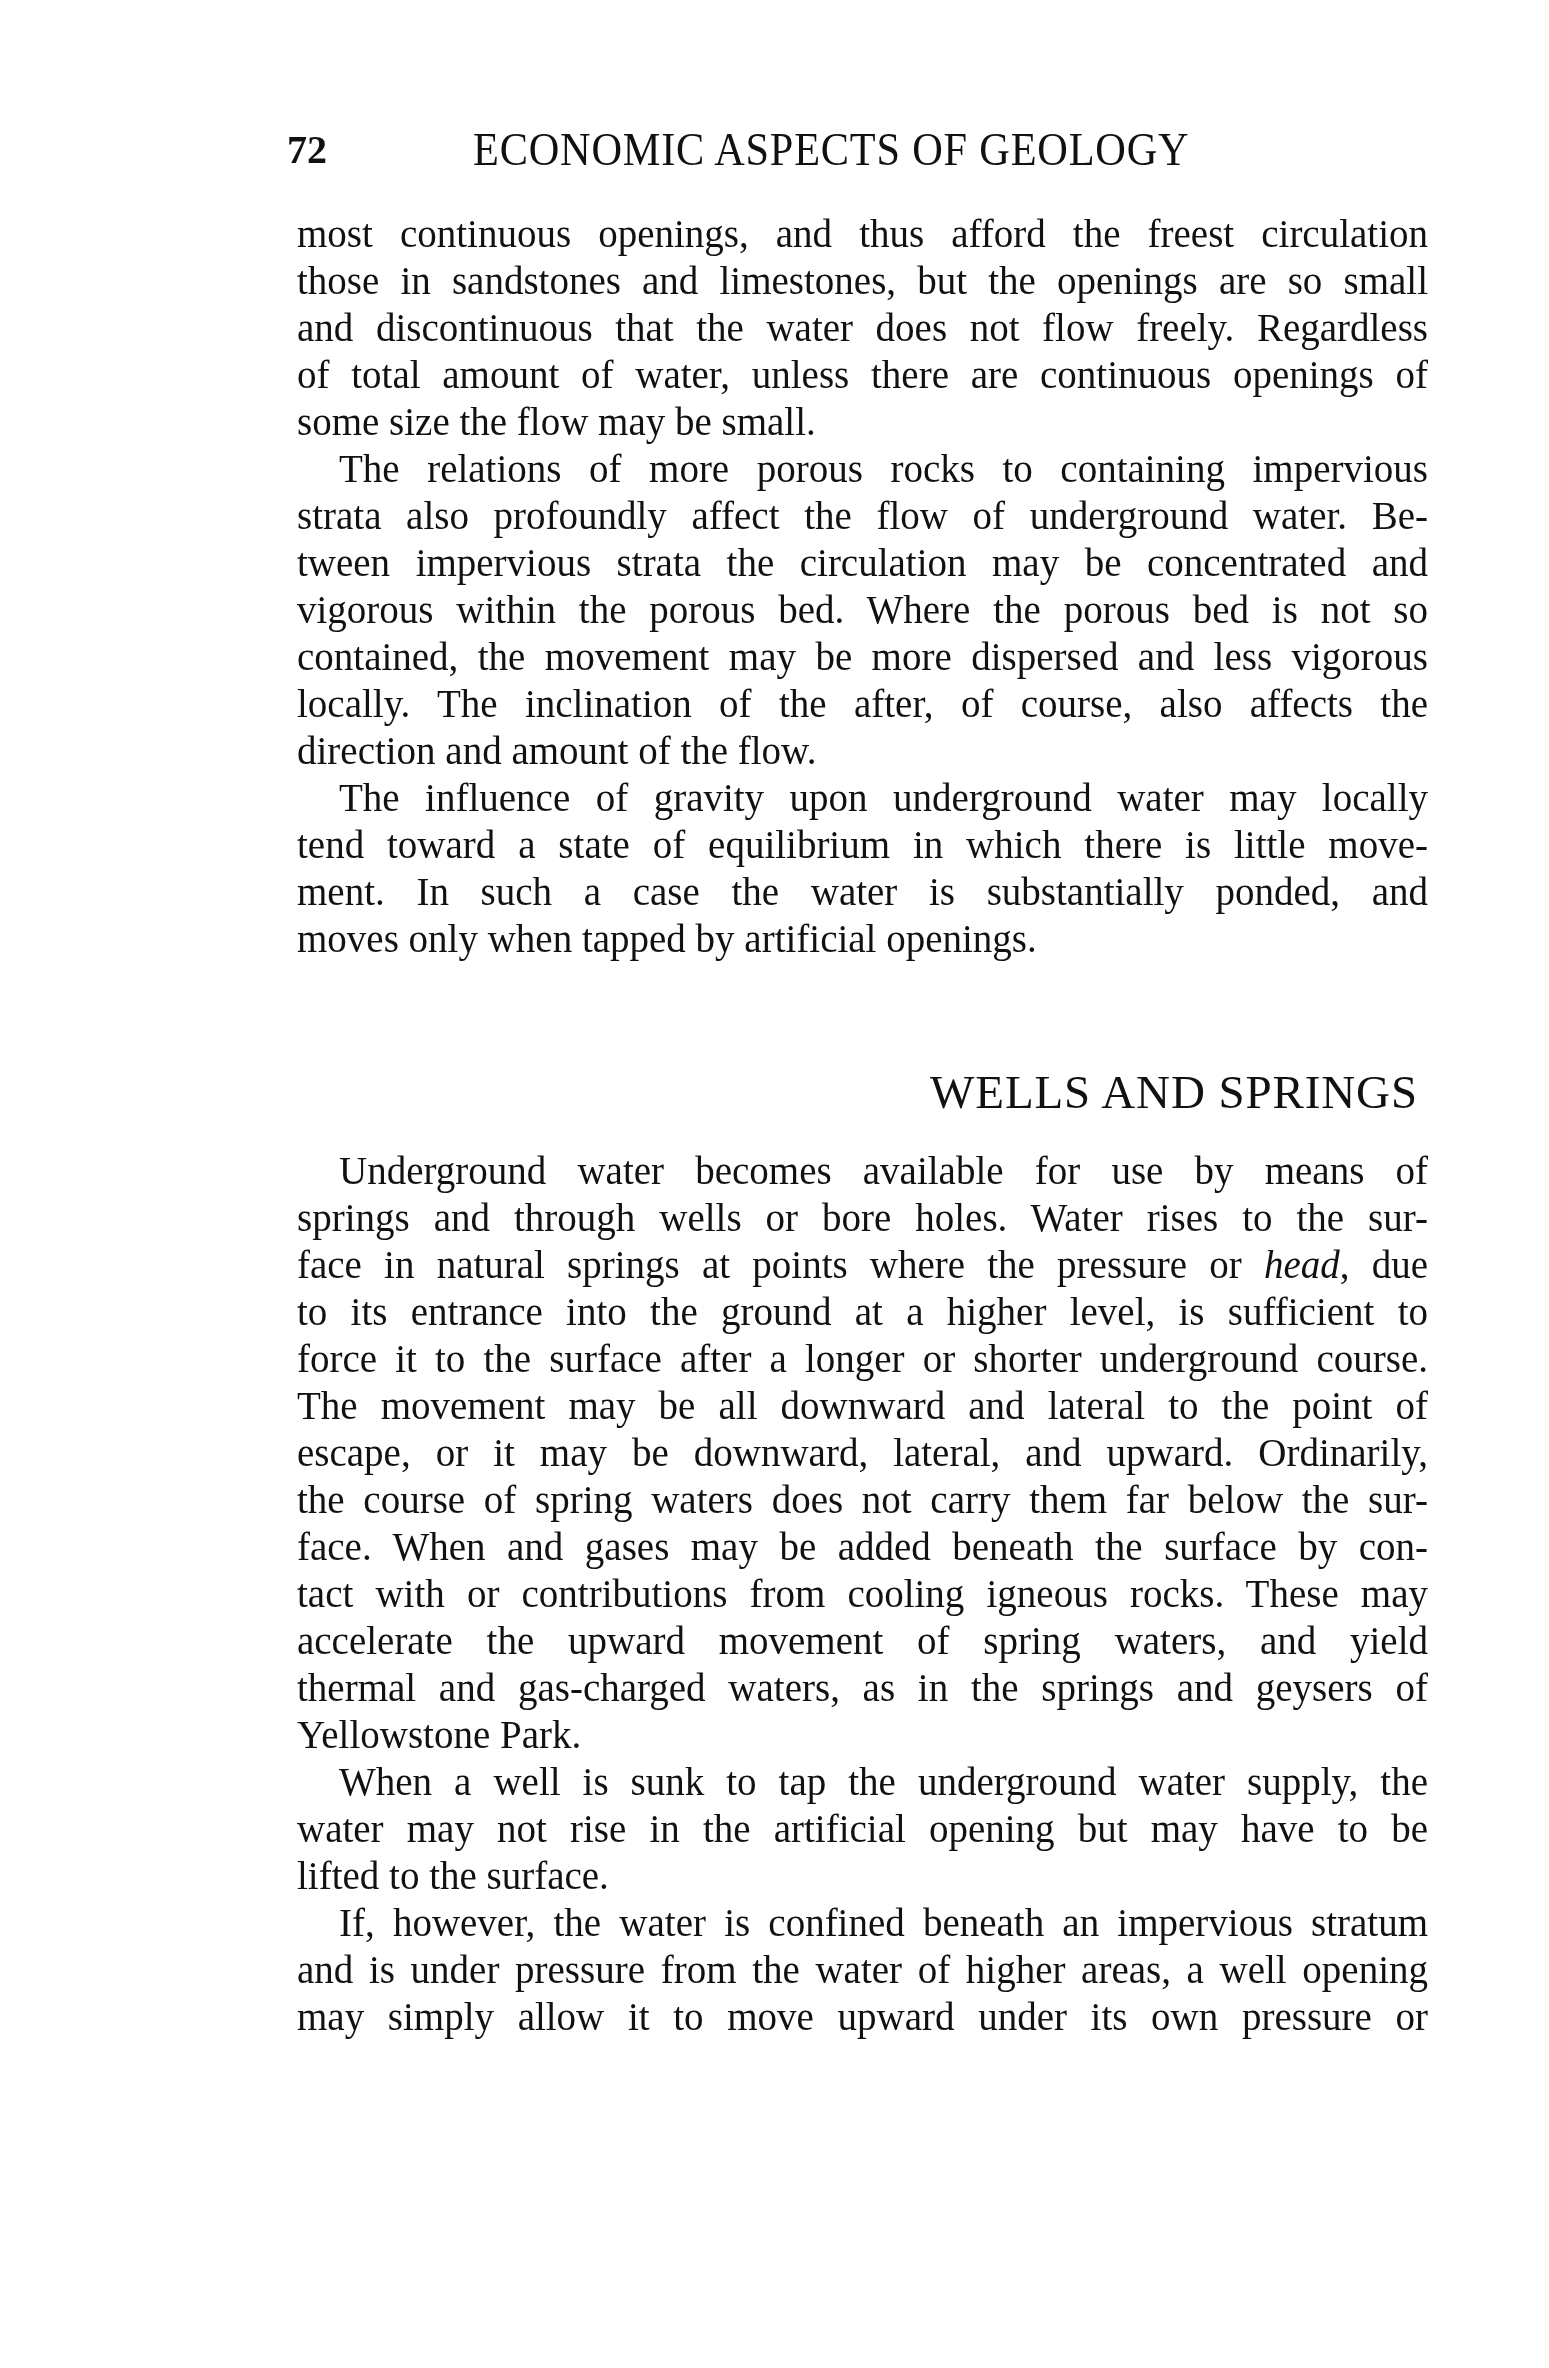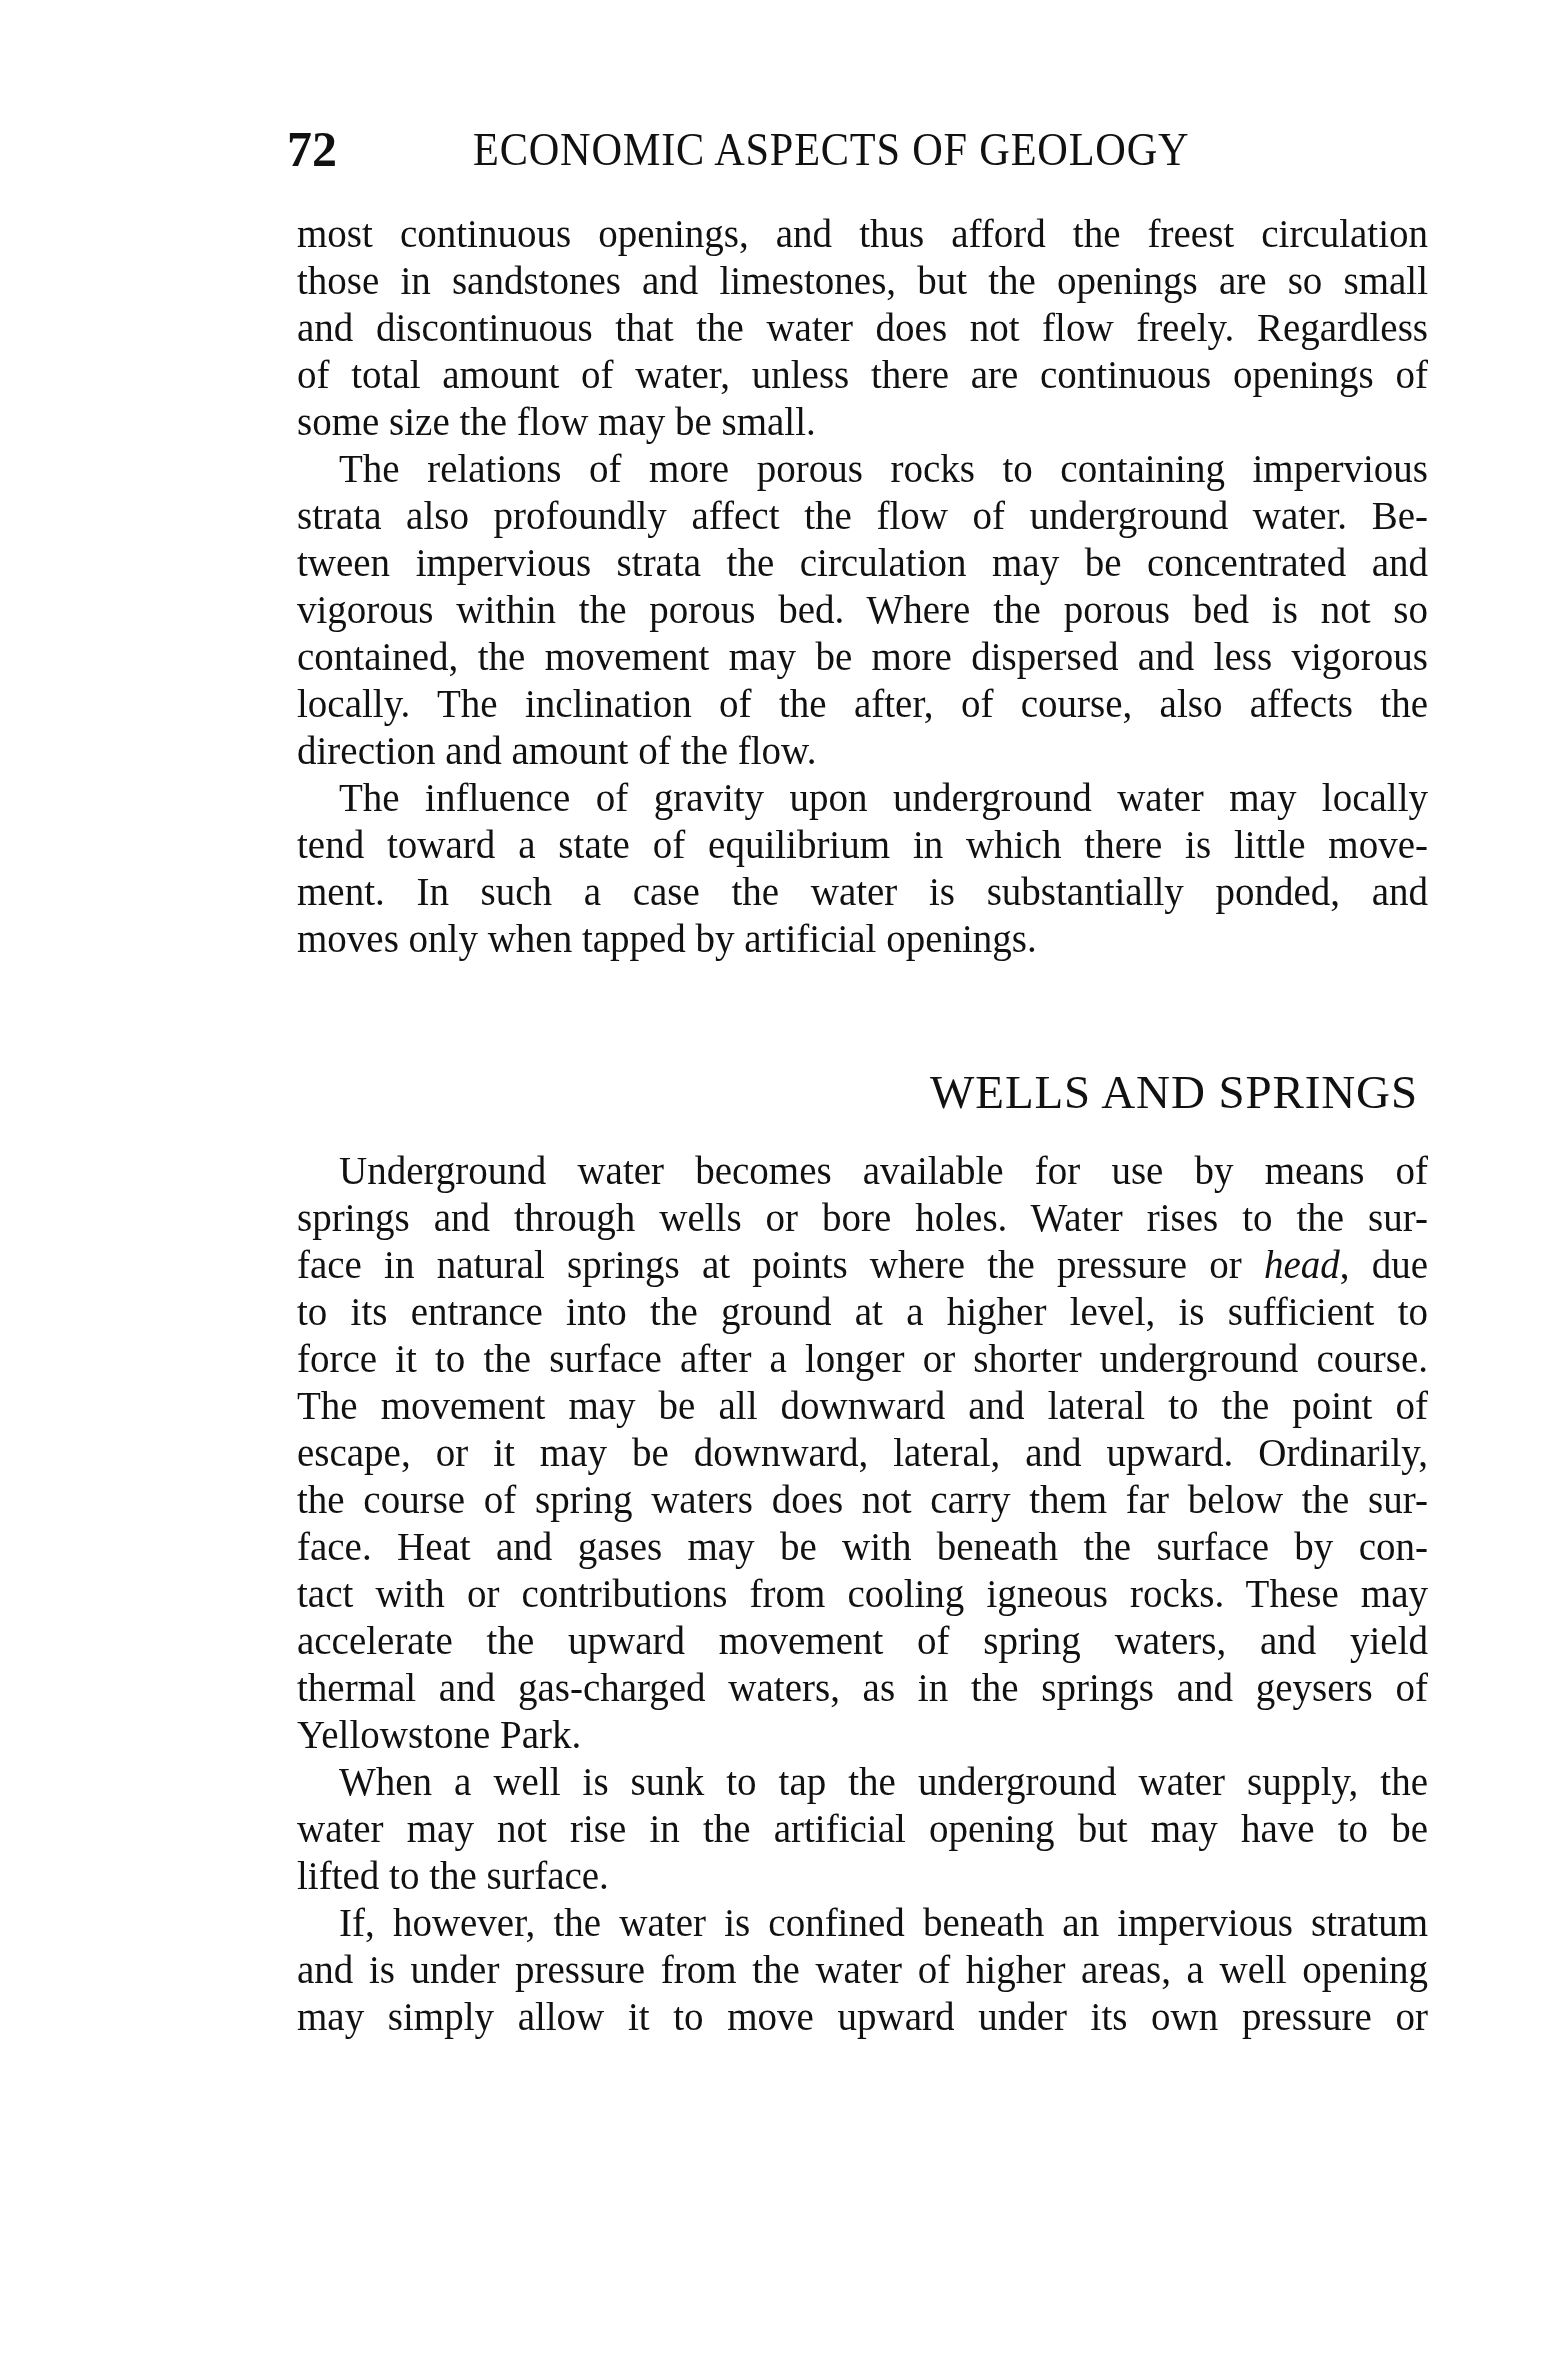--- a/index.html
+++ b/index.html
@@ -22,21 +22,21 @@
     width: 1136px;
     height: 57px;
     font-size: 42px;
     line-height: 57px;
   }
   .page-number {
     position: absolute;
     left: 0;
     top: 0;
     font-weight: bold;
-    font-size: 50px;
+    font-size: 40px;
   }
   .running-head {
     position: absolute;
     left: 186px;
     top: 0;
     font-size: 47px;
     letter-spacing: 0.9px;
     transform: scaleX(0.9);
     transform-origin: left center;
     white-space: nowrap;
@@ -121,21 +121,21 @@
 <div class="text-block block-2">
     <div>
       <div class="line indent"><span class="inner" style="text-align: justify; text-align-last: justify;">Underground water becomes available for use by means of</span></div>
       <div class="line"><span class="inner" style="text-align: justify; text-align-last: justify; font-family: Liberation Serif, serif;">springs and through wells or bore holes. Water rises to the sur-</span></div>
       <div class="line"><span class="inner" style="text-align: justify; text-align-last: justify;">face in natural springs at points where the pressure or <em class="italic">head</em>, due</span></div>
       <div class="line"><span class="inner" style="text-align: justify; text-align-last: justify;">to its entrance into the ground at a higher level, is sufficient to</span></div>
       <div class="line"><span class="inner" style="text-align: justify; text-align-last: justify;">force it to the surface after a longer or shorter underground course.</span></div>
       <div class="line"><span class="inner" style="text-align: justify; text-align-last: justify;">The movement may be all downward and lateral to the point of</span></div>
       <div class="line"><span class="inner" style="text-align: justify; text-align-last: justify;">escape, or it may be downward, lateral, and upward. Ordinarily,</span></div>
       <div class="line"><span class="inner" style="text-align: justify; text-align-last: justify;">the course of spring waters does not carry them far below the sur-</span></div>
-      <div class="line"><span class="inner" style="text-align: justify; text-align-last: justify;">face. Heat and gases may be with beneath the surface by con-</span></div>
+      <div class="line"><span class="inner" style="text-align: justify; text-align-last: justify;">face. When and gases may be added beneath the surface by con-</span></div>
       <div class="line"><span class="inner" style="text-align: justify; text-align-last: justify;">tact with or contributions from cooling igneous rocks. These may</span></div>
       <div class="line"><span class="inner" style="text-align: justify; text-align-last: justify;">accelerate the upward movement of spring waters, and yield</span></div>
       <div class="line"><span class="inner" style="text-align: justify; text-align-last: justify;">thermal and gas-charged waters, as in the springs and geysers of</span></div>
       <div class="line last"><span class="inner">Yellowstone Park.</span></div>
     </div>
     <div>
       <div class="line indent"><span class="inner" style="text-align: justify; text-align-last: justify;">When a well is sunk to tap the underground water supply, the</span></div>
       <div class="line"><span class="inner" style="text-align: justify; text-align-last: justify;">water may not rise in the artificial opening but may have to be</span></div>
       <div class="line last"><span class="inner">lifted to the surface.</span></div>
     </div>

